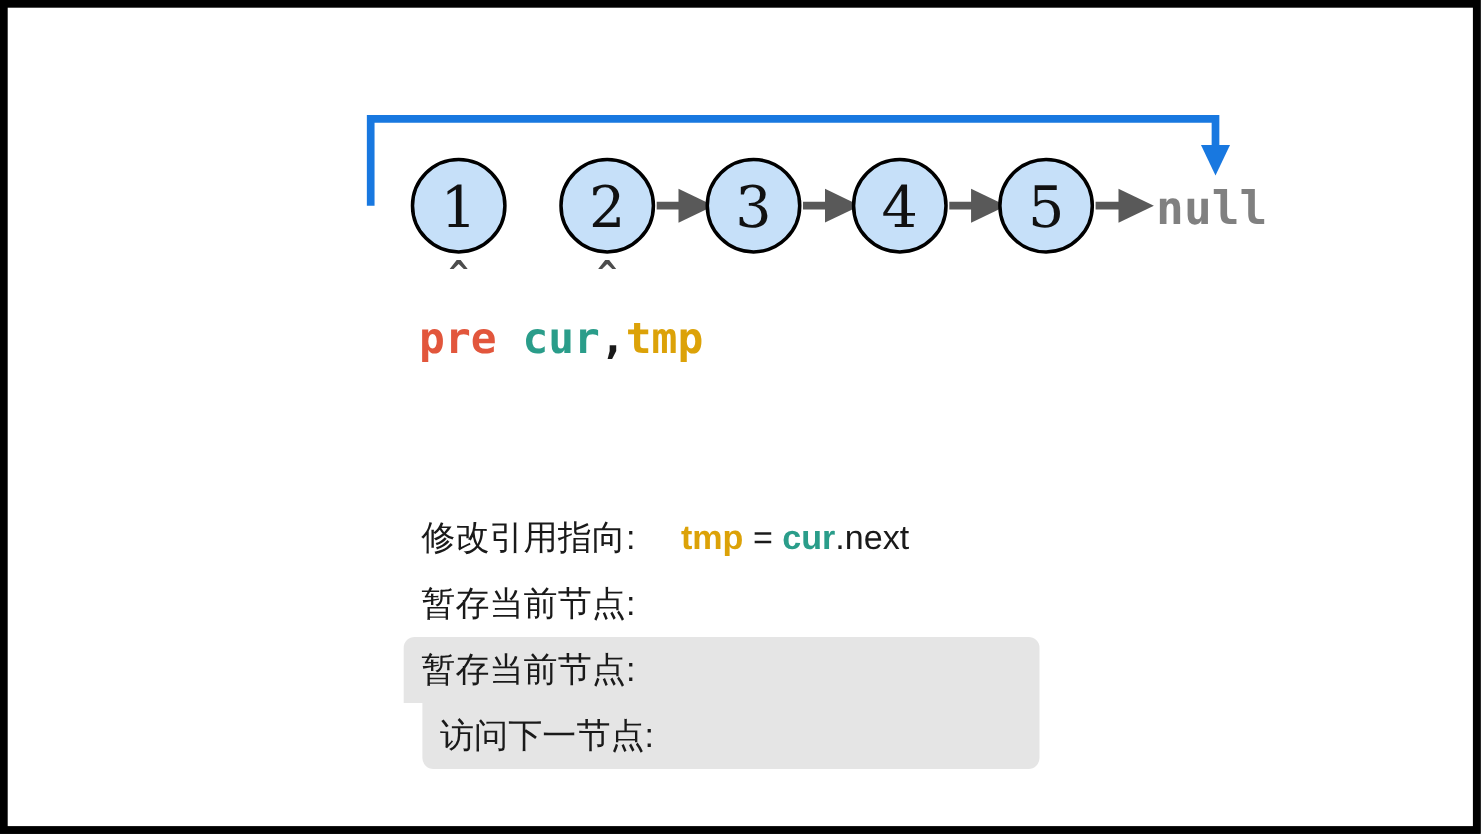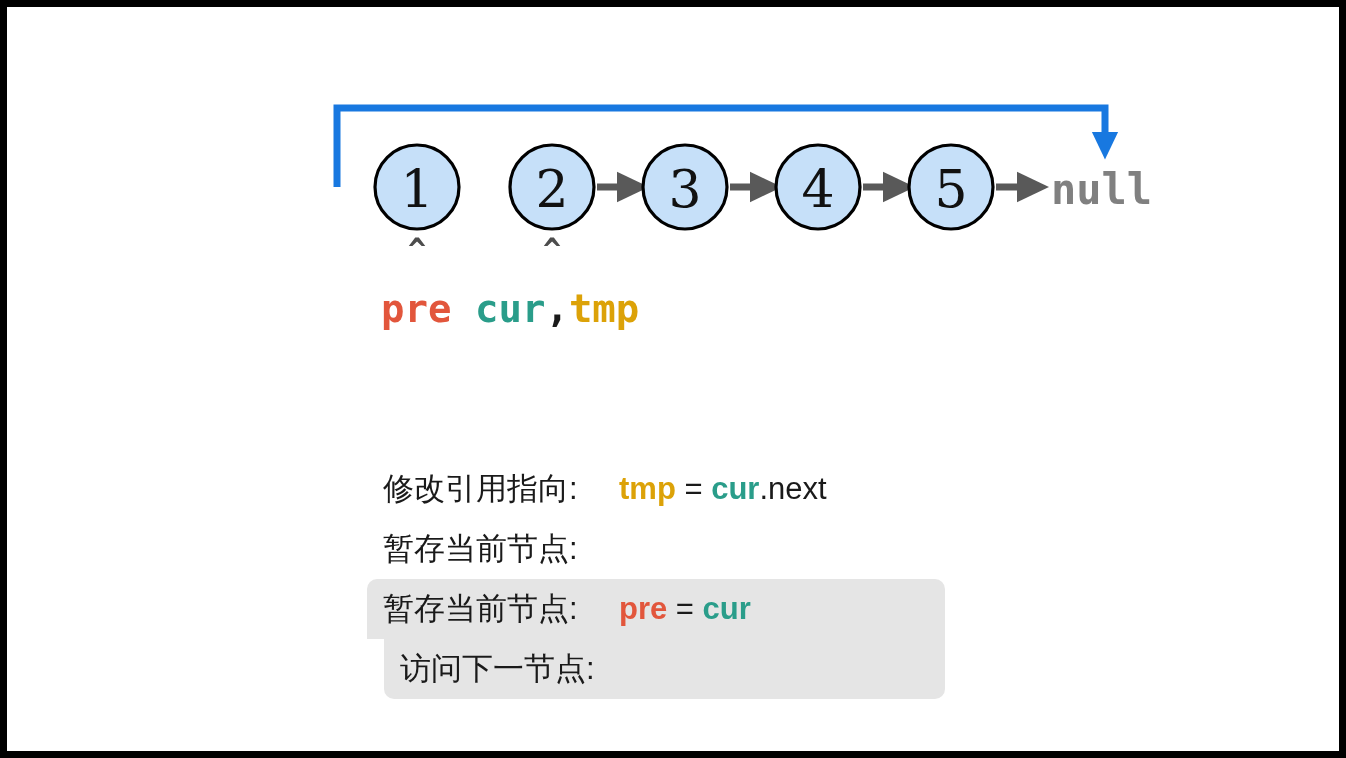--- a/index.html
+++ b/index.html
@@ -191,20 +191,19 @@
   <div id="steps">
       <div class="step-row">
         <span class="step-cn">修改引用指向:</span>
         <span class="step-code"><span class="tok-tmp kw">tmp</span><span class="tok-plain"> = </span><span class="tok-cur kw">cur</span><span class="tok-plain">.next</span></span>
       </div>
       <div class="step-row">
         <span class="step-cn">暂存当前节点:</span>
       </div>
       <div class="step-row highlight highlight-start">
         <span class="step-cn">暂存当前节点:</span>
-        <span class="step-code"><span class="tok-pre kw">pre</span><span class="tok-plain"> = </span><span class="tok-cur kw">cur</span></span>
       </div>
       <div class="step-row highlight highlight-end">
         <span class="step-cn">访问下一节点:</span>
       </div>
     </div>
 
 </div>
 
 </body></html>

